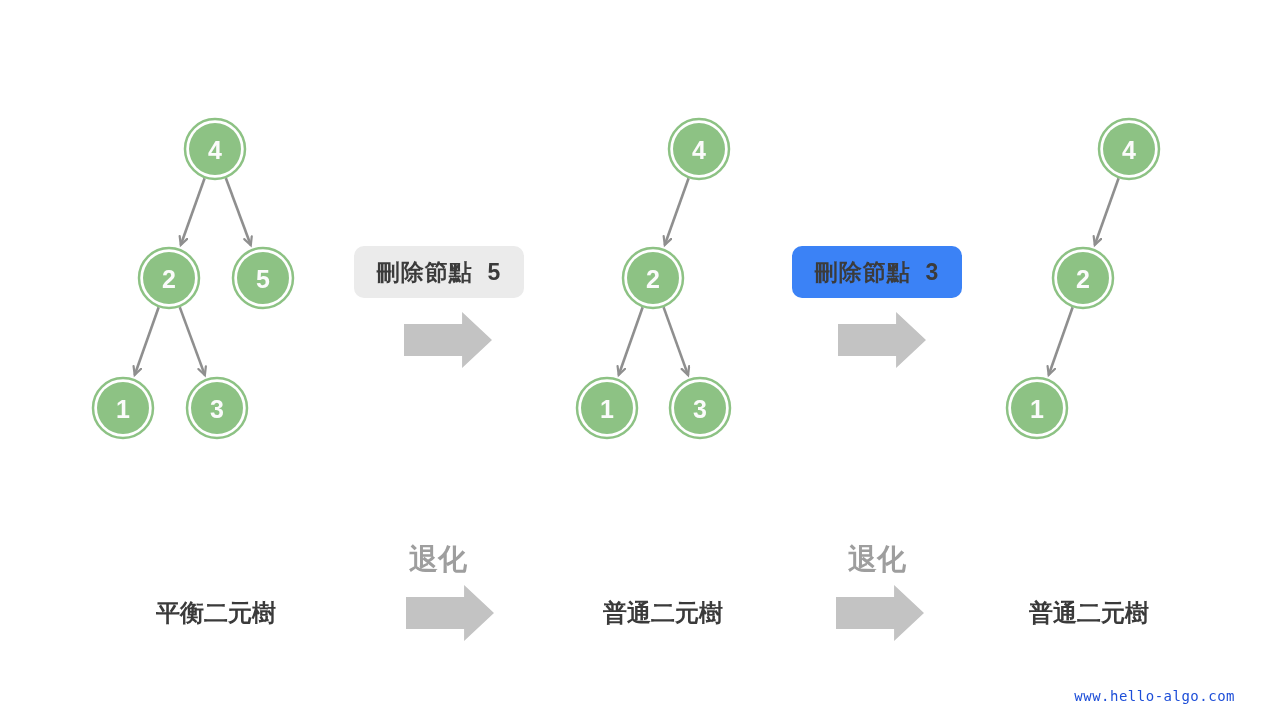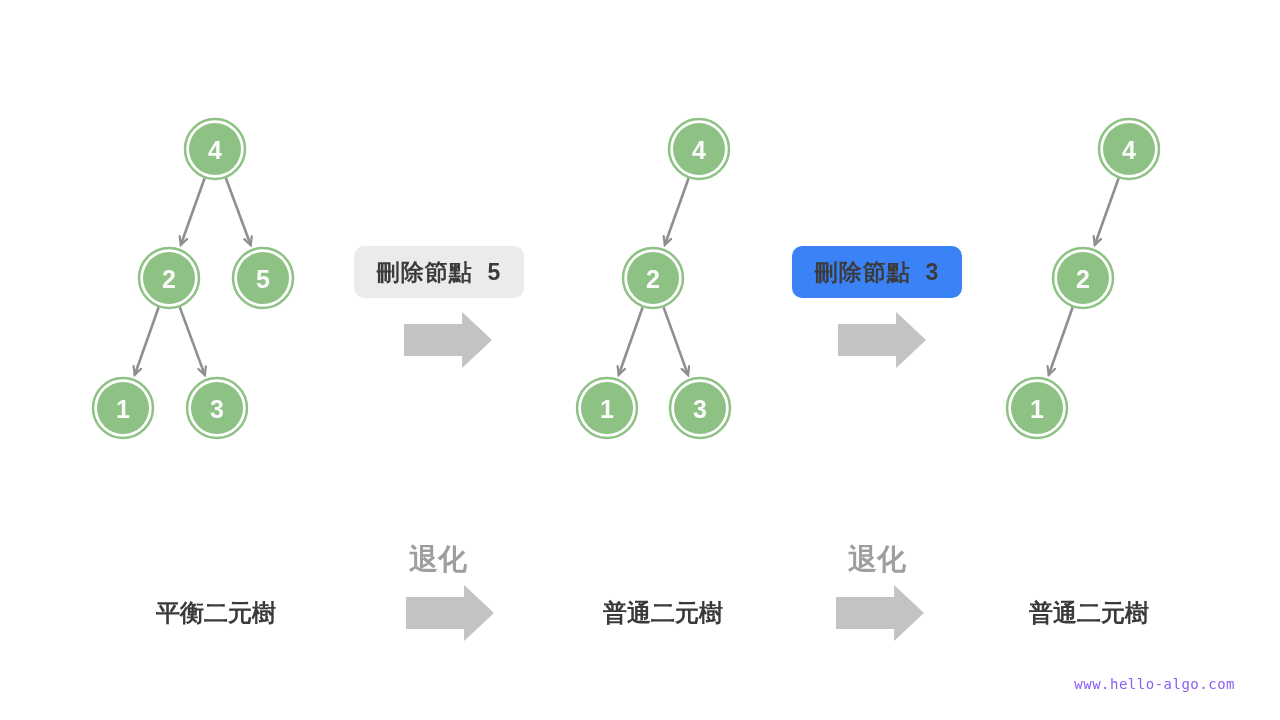--- a/index.html
+++ b/index.html
@@ -168,15 +168,15 @@
   <div class="block-arrow ba1" style="background: rgb(195, 195, 195);"></div>
   <div class="block-arrow ba2" style="background: rgb(195, 195, 195);"></div>
 
   <div class="degen d1" style="color: rgb(158, 158, 158);">退化</div>
   <div class="degen d2" style="color: rgb(158, 158, 158);">退化</div>
 
   <div class="caption c1" style="color: rgb(58, 58, 58);">平衡二元樹</div>
   <div class="caption c2" style="color: rgb(58, 58, 58);">普通二元樹</div>
   <div class="caption c3" style="color: rgb(58, 58, 58);">普通二元樹</div>
 
-  <div class="watermark" style="color: #8b5cf6;">www.hello-algo.com</div>
+  <div class="watermark" style="color: #1d4ed8; margin-top: 12px;">www.hello-algo.com</div>
 
 </div>
 
 </body></html>

